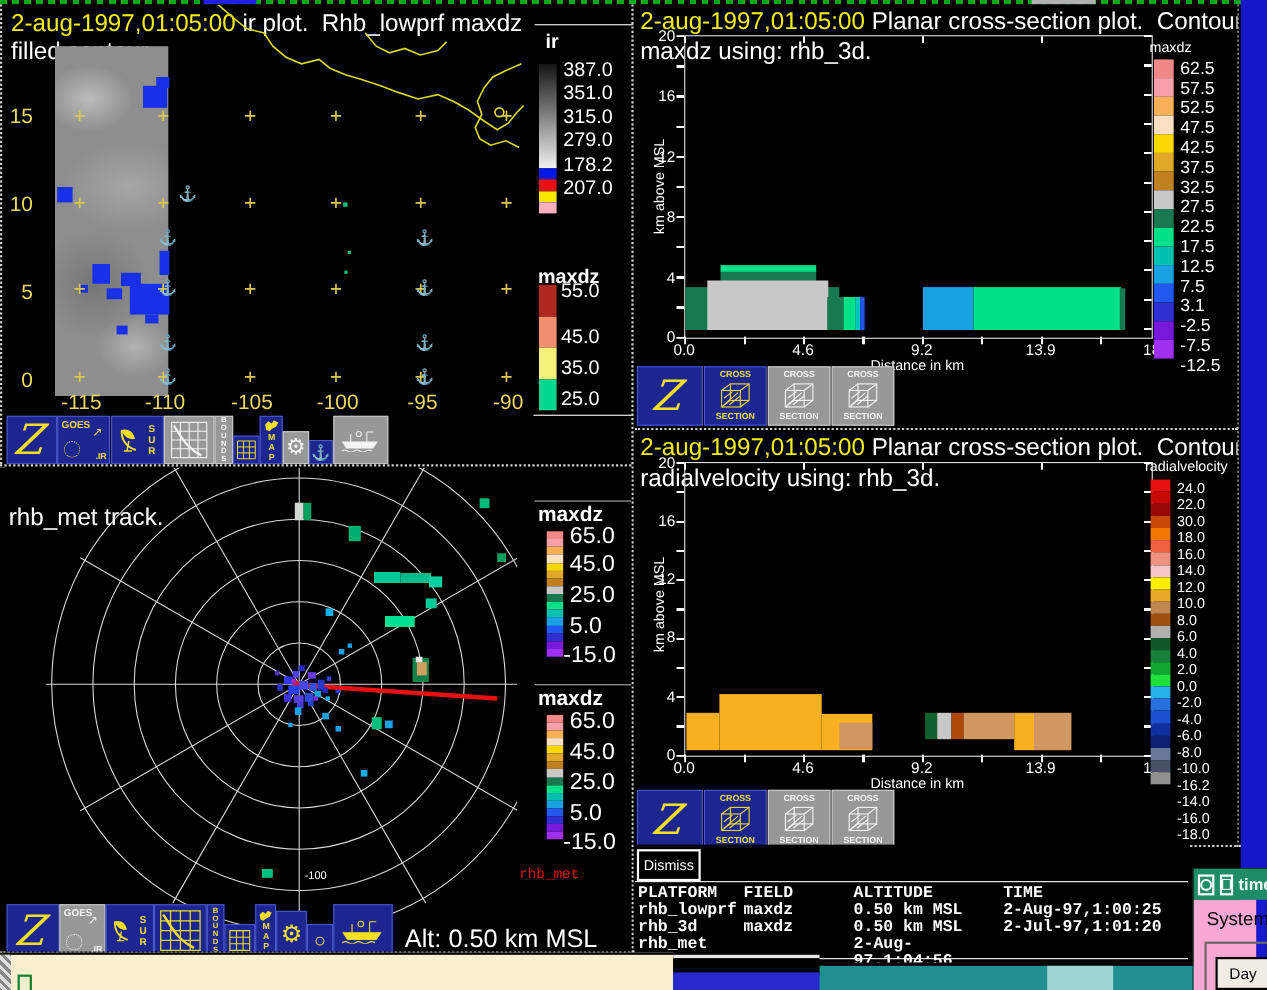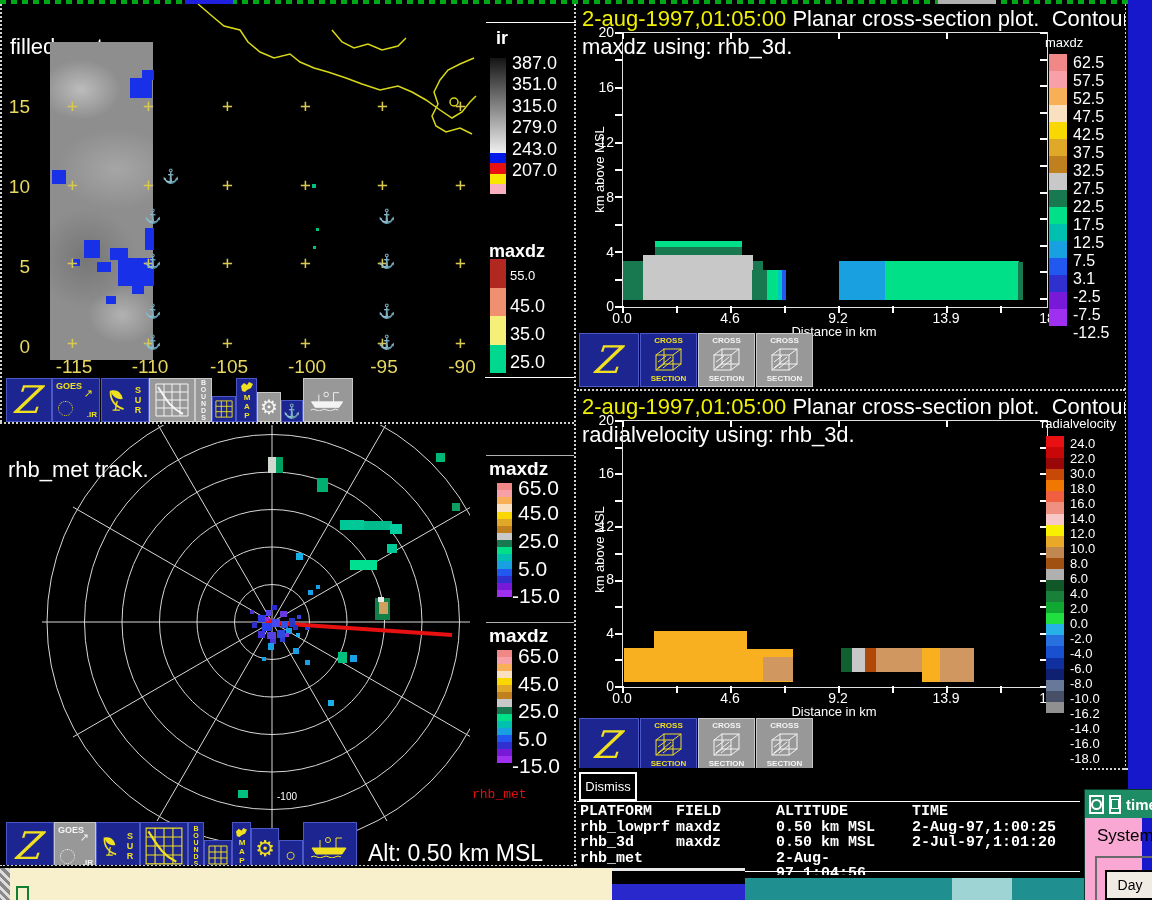--- a/index.html
+++ b/index.html
@@ -44,20 +44,21 @@
 
 <div id="root">
 
   <div class="abs" style="left:0;top:0;width:1152px;height:4px;background:repeating-linear-gradient(90deg,#00a818 0 6px,#000 6px 11px);"></div>
   <div class="abs" style="left:185px;top:0;width:48px;height:4px;background:#2020e0;"></div>
   <div class="abs" style="left:938px;top:0;width:58px;height:4px;background:#b0b0b0;"></div>
 
   <div class="abs" style="left:1128px;top:0;width:24px;height:881px;background:#1717cb;"></div>
 
   <div class="panel" style="left:0;top:4px;width:574px;height:418px;border-left:2px dotted #cfcfcf;">
+    <div class="abs t1" style="left:8px;top:4px;"><span class="ts">2-aug-1997,01:05:00</span><span> ir plot.  Rhb_lowprf maxdz</span></div>
     <div class="abs t1" style="left:8px;top:30px;">filled contour.</div>
 
     <div class="abs" style="left:48px;top:38px;width:103px;height:318px;background:
            radial-gradient(40px 30px at 30% 15%,#bcbcbc,transparent),
            radial-gradient(60px 40px at 65% 40%,#a6a6a6,transparent),
            radial-gradient(50px 50px at 35% 68%,#767676,transparent),
            radial-gradient(34px 28px at 70% 86%,#b2b2b2,transparent),
            #8e8e8e;"></div>
     <div class="abs" style="left:0;top:0;">
         <div style="position: absolute; left: 128px; top: 74px; width: 22px; height: 20px; background: rgb(24, 48, 232);"></div>
@@ -142,31 +143,31 @@
     <div class="cb" style="left:488px;top:149px;width:16px;height:41px;">
         <div style="background: rgb(0, 24, 232);"></div>
         <div style="background: rgb(232, 16, 16);"></div>
         <div style="background: rgb(248, 232, 0);"></div>
         <div style="background: rgb(248, 176, 192);"></div>
       </div>
     <span class="wlab" style="left:510px;top:49px;font-size:18px;">387.0</span>
     <span class="wlab" style="left:510px;top:70px;font-size:18px;">351.0</span>
     <span class="wlab" style="left:510px;top:92px;font-size:18px;">315.0</span>
     <span class="wlab" style="left:510px;top:113px;font-size:18px;">279.0</span>
-    <span class="wlab" style="left:510px;top:135px;font-size:18px;">243.0</span>
+    <span class="wlab" style="left:510px;top:135px;font-size:18px;">178.2</span>
     <span class="wlab" style="left:510px;top:156px;font-size:18px;">207.0</span>
 
     <span class="wlab" style="left:487px;top:237px;font-size:18px;font-weight:bold;">maxdz</span>
     <div class="cb" style="left:488px;top:255px;width:16px;height:114px;">
         <div style="background: rgb(176, 40, 32);"></div>
         <div style="background: rgb(240, 144, 112);"></div>
         <div style="background: rgb(245, 240, 122);"></div>
         <div style="background: rgb(0, 216, 144);"></div>
       </div>
-    <span class="wlab" style="left:508px;top:264px;font-size:13px;">55.0</span>
+    <span class="wlab" style="left:508px;top:250px;font-size:18px;">55.0</span>
     <span class="wlab" style="left:508px;top:292px;font-size:18px;">45.0</span>
     <span class="wlab" style="left:508px;top:320px;font-size:18px;">35.0</span>
     <span class="wlab" style="left:508px;top:348px;font-size:18px;">25.0</span>
     <div class="abs" style="left:483px;top:373px;width:91px;height:1px;background:#fff;"></div>
 
     <div class="btn btn-blue" style="left:4px;top:374px;width:44px;height:42px;">
         <span class="zglyph">Z</span>
       </div>
     <div class="btn btn-blue" style="left:50px;top:374px;width:46px;height:42px;">
       <span class="goes-t">GOES</span>

